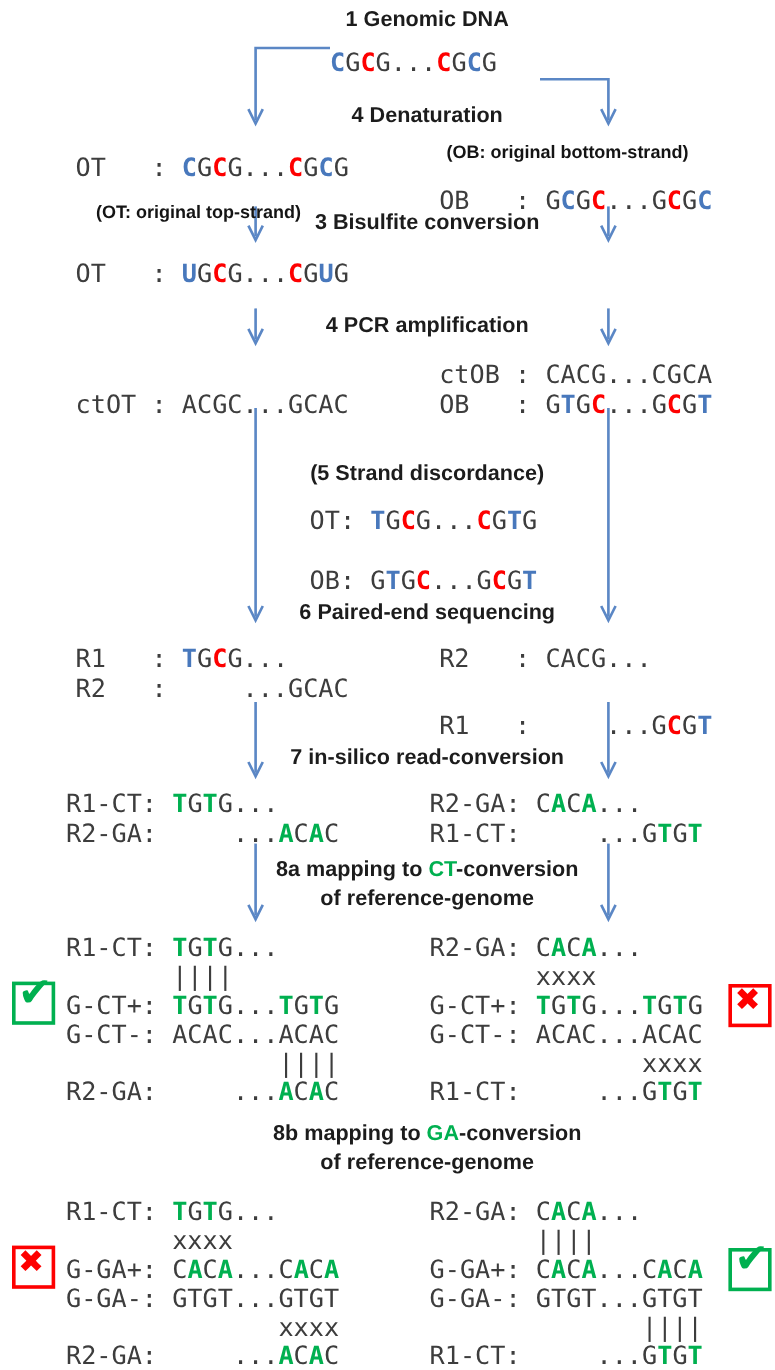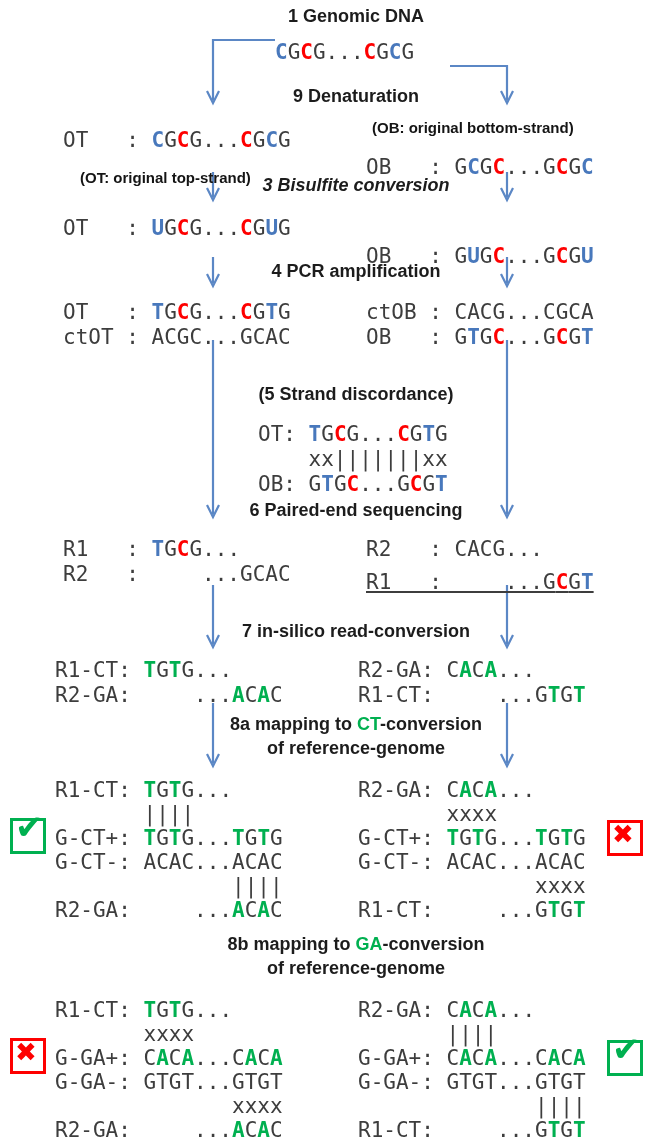--- a/index.html
+++ b/index.html
@@ -49,48 +49,45 @@
       <polyline points="213,585 213,644" fill="none" stroke="#5b87c5" stroke-width="2.2"></polyline>
       <polyline points="207,635 213,647 219,635" fill="none" stroke="#5b87c5" stroke-width="2.2"></polyline>
       <polyline points="507,585 507,644" fill="none" stroke="#5b87c5" stroke-width="2.2"></polyline>
       <polyline points="501,635 507,647 513,635" fill="none" stroke="#5b87c5" stroke-width="2.2"></polyline>
       <polyline points="213,703 213,763" fill="none" stroke="#5b87c5" stroke-width="2.2"></polyline>
       <polyline points="207,754 213,766 219,754" fill="none" stroke="#5b87c5" stroke-width="2.2"></polyline>
       <polyline points="507,703 507,763" fill="none" stroke="#5b87c5" stroke-width="2.2"></polyline>
       <polyline points="501,754 507,766 513,754" fill="none" stroke="#5b87c5" stroke-width="2.2"></polyline>
     </svg>
 <div class="hdr" style="top: 6px;">1 Genomic DNA</div>
-    <div class="hdr" style="top: 86px;">9 Denaturation</div>
-    <div class="hdr" style="top: 175px; font-style: italic;">3 Bisulfite conversion</div>
+    <div class="hdr" style="top: 86px;">4 Denaturation</div>
+    <div class="hdr" style="top: 175px;">3 Bisulfite conversion</div>
     <div class="hdr" style="top: 261px;">4 PCR amplification</div>
     <div class="hdr" style="top: 384px;">(5 Strand discordance)</div>
     <div class="hdr" style="top: 500px;">6 Paired-end sequencing</div>
     <div class="hdr" style="top: 621px;">7 in-silico read-conversion</div>
     <div class="hdr" style="top: 714px;"><span>8a mapping to </span><span class="c-g">CT</span><span>-conversion</span></div>
     <div class="hdr" style="top: 738px;">of reference-genome</div>
     <div class="hdr" style="top: 934px;"><span>8b mapping to </span><span class="c-g">GA</span><span>-conversion</span></div>
     <div class="hdr" style="top: 958px;">of reference-genome</div>
     <div class="note" style="top: 145px; left: 80px; margin-top: 24px;">(OT: original top-strand)</div>
     <div class="note" style="top: 119px; left: 372px;">(OB: original bottom-strand)</div>
     <div class="mono" style="top: 30px; left: 275px;"><span class="c-b">C</span><span class="c-k">G</span><span class="c-r">C</span><span class="c-k">G...</span><span class="c-r">C</span><span class="c-k">G</span><span class="c-b">C</span><span class="c-k">G</span></div>
     <div class="mono" style="top: 118px; left: 63px;"><span class="c-k">OT   : </span><span class="c-b">C</span><span class="c-k">G</span><span class="c-r">C</span><span class="c-k">G...</span><span class="c-r">C</span><span class="c-k">G</span><span class="c-b">C</span><span class="c-k">G</span></div>
     <div class="mono" style="top: 145px; left: 366px; text-align: right;"><span class="c-k">OB   : </span><span class="c-k">G</span><span class="c-b">C</span><span class="c-k">G</span><span class="c-r">C</span><span class="c-k">...G</span><span class="c-r">C</span><span class="c-k">G</span><span class="c-b">C</span></div>
     <div class="mono" style="top: 206px; left: 63px;"><span class="c-k">OT   : </span><span class="c-b">U</span><span class="c-k">G</span><span class="c-r">C</span><span class="c-k">G...</span><span class="c-r">C</span><span class="c-k">G</span><span class="c-b">U</span><span class="c-k">G</span></div>
-    <div class="mono" style="top: 234px; left: 366px;"><span class="c-k">OB   : </span><span class="c-k">G</span><span class="c-b">U</span><span class="c-k">G</span><span class="c-r">C</span><span class="c-k">...G</span><span class="c-r">C</span><span class="c-k">G</span><span class="c-b">U</span></div>
-    <div class="mono" style="top: 290px; left: 63px;"><span class="c-k">OT   : </span><span class="c-b">T</span><span class="c-k">G</span><span class="c-r">C</span><span class="c-k">G...</span><span class="c-r">C</span><span class="c-k">G</span><span class="c-b">T</span><span class="c-k">G</span></div>
     <div class="mono" style="top: 315px; left: 63px;"><span class="c-k">ctOT : ACGC...GCAC</span></div>
     <div class="mono" style="top: 290px; left: 366px;"><span class="c-k">ctOB : CACG...CGCA</span></div>
     <div class="mono" style="top: 315px; left: 366px;"><span class="c-k">OB   : </span><span class="c-k">G</span><span class="c-b">T</span><span class="c-k">G</span><span class="c-r">C</span><span class="c-k">...G</span><span class="c-r">C</span><span class="c-k">G</span><span class="c-b">T</span></div>
     <div class="mono" style="top: 412px; left: 258px;"><span class="c-k">OT: </span><span class="c-b">T</span><span class="c-k">G</span><span class="c-r">C</span><span class="c-k">G...</span><span class="c-r">C</span><span class="c-k">G</span><span class="c-b">T</span><span class="c-k">G</span></div>
-    <div class="mono" style="top: 437px; left: 258px;"><span class="c-k">    xx|||||||xx</span></div>
     <div class="mono" style="top: 462px; left: 258px;"><span class="c-k">OB: </span><span class="c-k">G</span><span class="c-b">T</span><span class="c-k">G</span><span class="c-r">C</span><span class="c-k">...G</span><span class="c-r">C</span><span class="c-k">G</span><span class="c-b">T</span></div>
     <div class="mono" style="top: 527px; left: 63px;"><span class="c-k">R1   : </span><span class="c-b">T</span><span class="c-k">G</span><span class="c-r">C</span><span class="c-k">G...</span></div>
     <div class="mono" style="top: 552px; left: 63px;"><span class="c-k">R2   :     ...GCAC</span></div>
     <div class="mono" style="top: 527px; left: 366px;"><span class="c-k">R2   : CACG...</span></div>
-    <div class="mono" style="top: 560px; left: 366px; text-decoration: underline;"><span class="c-k">R1   :     ...G</span><span class="c-r">C</span><span class="c-k">G</span><span class="c-b">T</span></div>
+    <div class="mono" style="top: 583px; left: 366px;"><span class="c-k">R1   :     ...G</span><span class="c-r">C</span><span class="c-k">G</span><span class="c-b">T</span></div>
     <div class="mono" style="top: 648px; left: 55px;"><span class="c-k">R1-CT: </span><span class="c-g">T</span><span class="c-k">G</span><span class="c-g">T</span><span class="c-k">G...</span></div>
     <div class="mono" style="top: 673px; left: 55px;"><span class="c-k">R2-GA:     ...</span><span class="c-g">A</span><span class="c-k">C</span><span class="c-g">A</span><span class="c-k">C</span></div>
     <div class="mono" style="top: 648px; left: 358px;"><span class="c-k">R2-GA: </span><span class="c-k">C</span><span class="c-g">A</span><span class="c-k">C</span><span class="c-g">A</span><span class="c-k">...</span></div>
     <div class="mono" style="top: 673px; left: 358px;"><span class="c-k">R1-CT:     ...</span><span class="c-k">G</span><span class="c-g">T</span><span class="c-k">G</span><span class="c-g">T</span></div>
     <div class="mono" style="top: 768px; left: 55px;"><span class="c-k">R1-CT: </span><span class="c-g">T</span><span class="c-k">G</span><span class="c-g">T</span><span class="c-k">G...</span></div>
     <div class="mono" style="top: 792px; left: 55px;"><span class="c-k">       ||||</span></div>
     <div class="mono" style="top: 816px; left: 55px;"><span class="c-k">G-CT+: </span><span class="c-g">T</span><span class="c-k">G</span><span class="c-g">T</span><span class="c-k">G...</span><span class="c-g">T</span><span class="c-k">G</span><span class="c-g">T</span><span class="c-k">G</span></div>
     <div class="mono" style="top: 840px; left: 55px;"><span class="c-k">G-CT-: ACAC...ACAC</span></div>
     <div class="mono" style="top: 864px; left: 55px;"><span class="c-k">              ||||</span></div>
     <div class="mono" style="top: 888px; left: 55px;"><span class="c-k">R2-GA:     ...</span><span class="c-g">A</span><span class="c-k">C</span><span class="c-g">A</span><span class="c-k">C</span></div>

